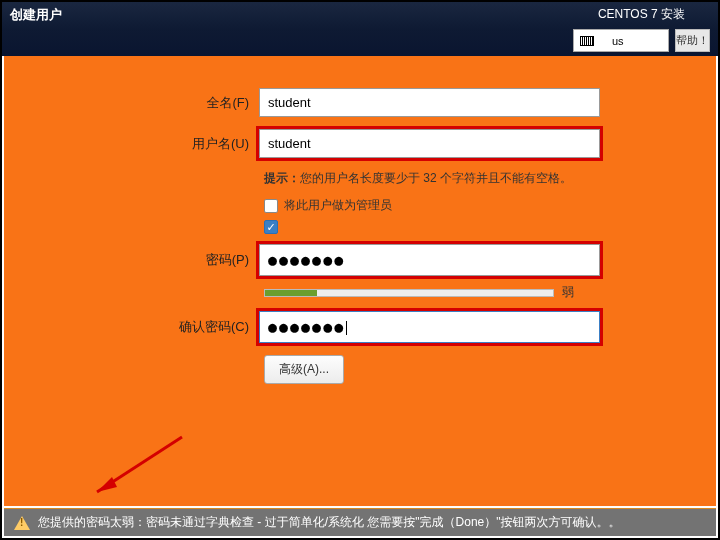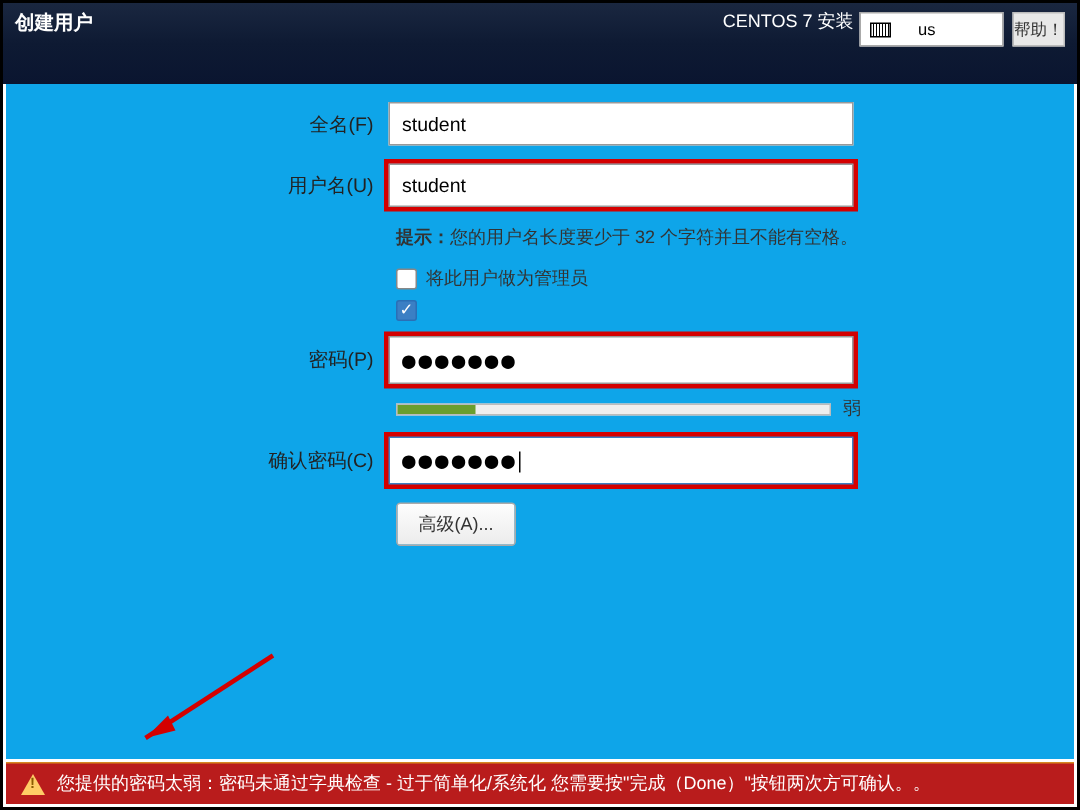--- a/index.html
+++ b/index.html
@@ -19,21 +19,21 @@
   .done-btn {
     background: #2a6fb5;
     color: #fff;
     border: 1px solid #1f5490;
     border-radius: 3px;
     padding: 4px 12px;
     font-size: 12px;
     cursor: pointer;
     width: fit-content;
   }
-  .header-right { display: flex; flex-direction: row; align-items: flex-start; gap: 4px; }
+  .header-right { display: flex; flex-direction: column; align-items: center; gap: 4px; }
   .install-title { font-size: 12px; }
   .lang-help { display: flex; gap: 6px; margin-top: 2px; }
   .lang-selector {
     background: #fff;
     color: #000;
     border: 1px solid #aaa;
     padding: 2px 6px;
     font-size: 11px;
     display: flex;
     align-items: center;
@@ -47,26 +47,26 @@
     background: #e8e8e8;
     color: #333;
     border: 1px solid #bbb;
     padding: 3px 0;
     font-size: 11px;
     cursor: pointer;
   }
   .content {
     position: absolute;
     top: 54px; left: 2px; right: 2px; bottom: 32px;
-    background: #0ea5e9;
-    padding-top: 12px;
+    background: #f97316;
+    padding-top: 32px;
   }
   .form-row { display: flex; align-items: center; margin-bottom: 12px; }
   .form-label { width: 255px; text-align: right; padding-right: 10px; font-size: 13px; color: #222; }
-  .form-field { width: 310px; }
+  .form-field { width: 341px; }
   .text-input {
     width: 100%;
     padding: 6px 8px;
     font-size: 13px;
     border: 1px solid #999;
     background: #fff;
   }
   .highlight-red { outline: 3px solid #d40000; outline-offset: 0; }
   .hint-row { margin-left: 260px; font-size: 12px; color: #333; margin-bottom: 10px; }
   .hint-row b { font-weight: bold; }
@@ -84,21 +84,21 @@
   .adv-row { margin-left: 260px; margin-top: 12px; }
   .adv-btn {
     padding: 5px 14px; font-size: 12px;
     border: 1px solid #aaa; background: linear-gradient(#fdfdfd,#ececec);
     border-radius: 3px; cursor: pointer; color: #333;
   }
   .dots { font-family: monospace; letter-spacing: 2px; font-size: 15px; }
   .bottom-bar {
     position: absolute; bottom: 2px; left: 2px; right: 2px;
     height: 28px;
-    background: #b91c1c;
+    background: #737373;
     border-top: 1px solid #d78820;
     display: flex; align-items: center; gap: 8px;
     padding: 12px 10px;
     font-size: 12px; color: #fff;
   }
   .warn-icon {
     width: 0; height: 0;
     border-left: 8px solid transparent;
     border-right: 8px solid transparent;
     border-bottom: 14px solid #ffcc66;

